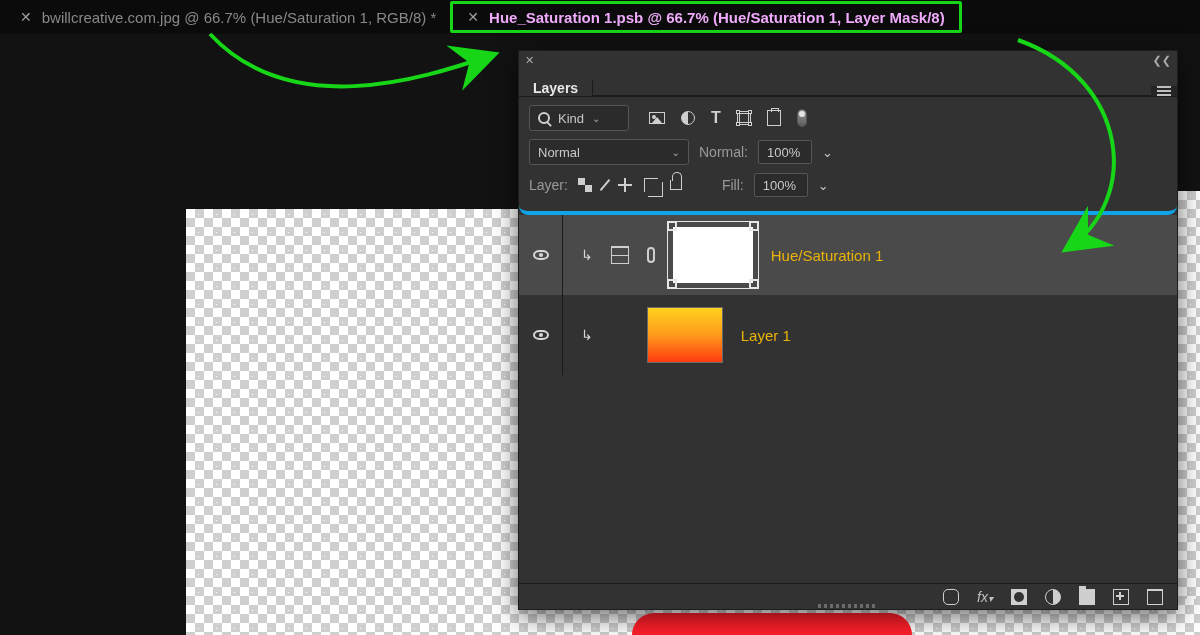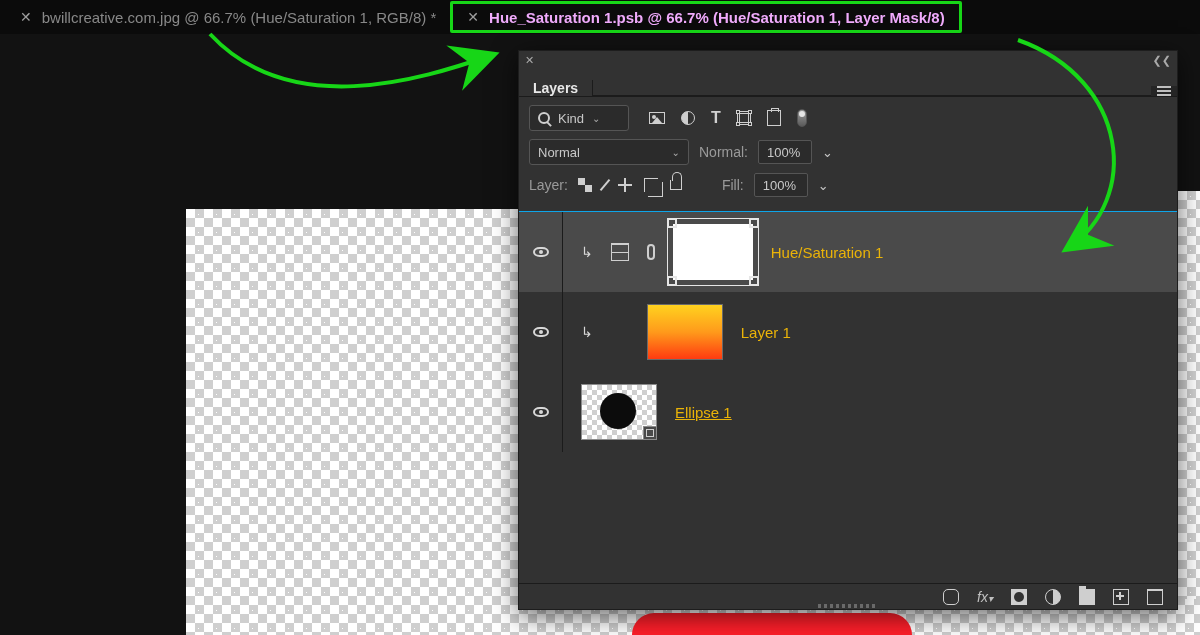--- a/index.html
+++ b/index.html
@@ -31,21 +31,21 @@
   .panel { position: absolute; left: 518px; top: 50px; width: 660px; height: 560px; background: #323232; border: 1px solid #1d1d1d; box-shadow: 0 6px 24px rgba(0,0,0,.6); display: flex; flex-direction: column; }
   .panel-head { height: 18px; display: flex; align-items: center; justify-content: space-between; padding: 0 6px; }
   .panel-head .x, .panel-head .chev { color: #aaa; font-size: 11px; }
   .panel-tabs { height: 28px; display: flex; align-items: flex-end; border-bottom: 1px solid #1b1b1b; }
   .panel-tab { min-width: 68px; padding: 0 14px; display: flex; align-items: center; font-size: 14px; background: #323232; border-right: 1px solid #1b1b1b; }
   .panel-tab.active { background: #323232; color: #e8e8e8; font-weight: 600; }
   .panel-tabs .spacer { flex: 1; background: #252525; border-bottom: 1px solid #1b1b1b; }
   .panel-menu { width: 26px; display: flex; align-items: center; justify-content: center; color: #bfbfbf; background: #252525; }
   .panel-menu .burger { width: 14px; height: 10px; background: linear-gradient(#bfbfbf 0 2px,transparent 2px 4px,#bfbfbf 4px 6px,transparent 6px 8px,#bfbfbf 8px 10px); }
 
-  .opts { padding: 8px 10px 6px 10px; border-bottom: 1px solid #0ea5e9; }
+  .opts { padding: 8px 10px 6px 10px; border-bottom: 4px solid #0ea5e9; border-radius: 9px; }
   .row { display: flex; align-items: center; gap: 10px; margin-bottom: 8px; }
   .sel { height: 26px; border: 1px solid #555; background: #2b2b2b; display: flex; align-items: center; padding: 0 8px; gap: 8px; border-radius: 3px; }
   .sel .arrow { font-size: 10px; color: #aaa; }
   .filter-icons { display: flex; gap: 16px; font-size: 16px; color: #d0d0d0; align-items: center; margin-left: 10px; }
   .dot-toggle { width: 10px; height: 18px; border-radius: 5px; background: linear-gradient(#9a9a9a,#5b5b5b); border:1px solid #555; position: relative; }
   .dot-toggle::after{content:"";position:absolute;top:1px;left:1px;width:6px;height:6px;border-radius:50%;background:#e5e5e5;}
 
   .lbl { color: #9a9a9a; font-size: 14px; }
   .valbox { height: 24px; border: 1px solid #555; background: #2b2b2b; padding: 0 8px; display: flex; align-items: center; gap: 8px; border-radius: 2px; min-width: 54px; }
   .lock-icons { display: flex; gap: 12px; align-items: center; }
@@ -250,31 +250,20 @@
           <span class="eye"></span>
         </div>
       <div class="layer-body">
         <span class="clip-arrow">↳</span>
         <span style="width:18px"></span>
         <div class="thumb grad"></div>
         <span class="layer-name">Layer 1</span>
       </div>
     </div>
 
-    <div class="layer">
-      <div class="vis">
-          <span class="eye"></span>
-        </div>
-      <div class="layer-body">
-        <div class="thumb shape">
-            <span class="shape-badge"></span>
-          </div>
-        <span class="layer-name link">Ellipse 1</span>
-      </div>
-    </div>
   </div>
 
   <div class="panel-foot">
     <span class="link2 ico"></span>
     <span class="fx">fx<span style="font-size:10px">▾</span></span>
     <span class="mask-i ico"></span>
     <span class="adj-i ico"></span>
     <span class="fold ico"></span>
     <span class="plus ico"></span>
     <span class="trash ico"></span>

